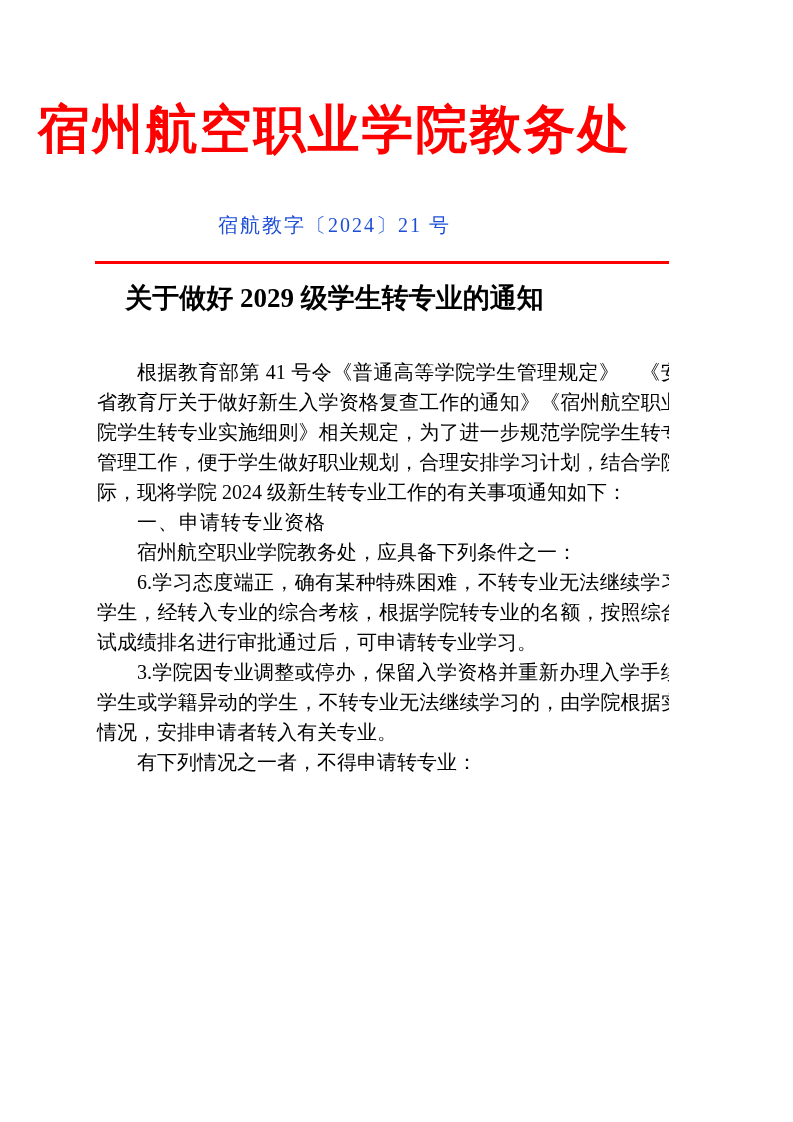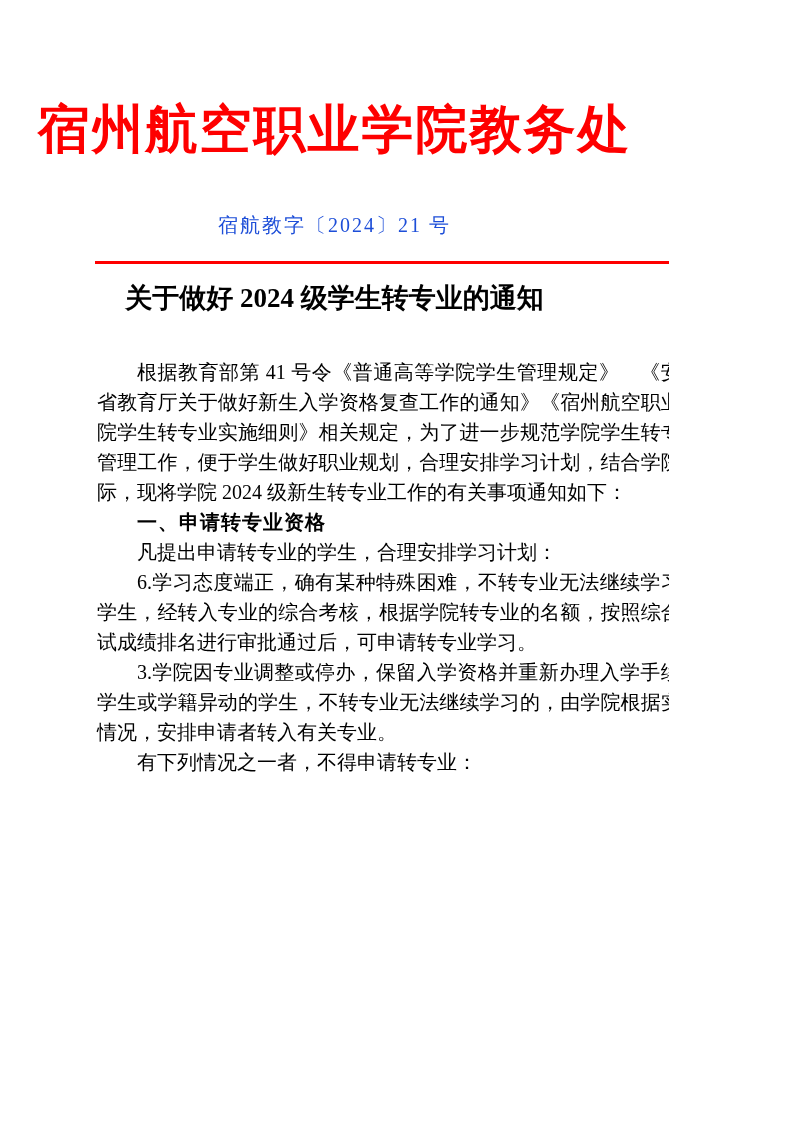--- a/index.html
+++ b/index.html
@@ -68,40 +68,40 @@
     line-height: 30px;
     text-align: justify;
     word-break: break-all;
   }
   .para {
     margin: 0;
     padding: 0;
     text-indent: 2em;
   }
   .para.heading {
-    font-weight: bold;
+    font-weight: normal;
     font-family: "Liberation Sans", "DejaVu Sans", sans-serif;
     letter-spacing: 1px;
   }
 </style>
 </head>
 <body>
 
 <div class="page">
 
   <div class="letterhead">宿州航空职业学院教务处</div>
 
   <div class="doc-number">宿航教字〔2024〕21 号</div>
 
   <div class="red-line"></div>
 
-  <div class="doc-title">关于做好 2024 级学生转专业的通知</div>
+  <div class="doc-title">关于做好 2029 级学生转专业的通知</div>
 
   <div class="body-text">
     <p class="para">根据教育部第 41 号令《普通高等学院学生管理规定》　《安徽省教育厅关于做好新生入学资格复查工作的通知》《宿州航空职业学院学生转专业实施细则》相关规定，为了进一步规范学院学生转专业管理工作，便于学生做好职业规划，合理安排学习计划，结合学院实际，现将学院 2024 级新生转专业工作的有关事项通知如下：</p>
     <p class="para heading">一、申请转专业资格</p>
-    <p class="para">凡提出申请转专业的学生，合理安排学习计划：</p>
+    <p class="para">宿州航空职业学院教务处，应具备下列条件之一：</p>
     <p class="para">6.学习态度端正，确有某种特殊困难，不转专业无法继续学习的学生，经转入专业的综合考核，根据学院转专业的名额，按照综合考试成绩排名进行审批通过后，可申请转专业学习。</p>
     <p class="para">3.学院因专业调整或停办，保留入学资格并重新办理入学手续的学生或学籍异动的学生，不转专业无法继续学习的，由学院根据实际情况，安排申请者转入有关专业。</p>
     <p class="para">有下列情况之一者，不得申请转专业：</p>
   </div>
 
 </div>
 
 </body></html>

